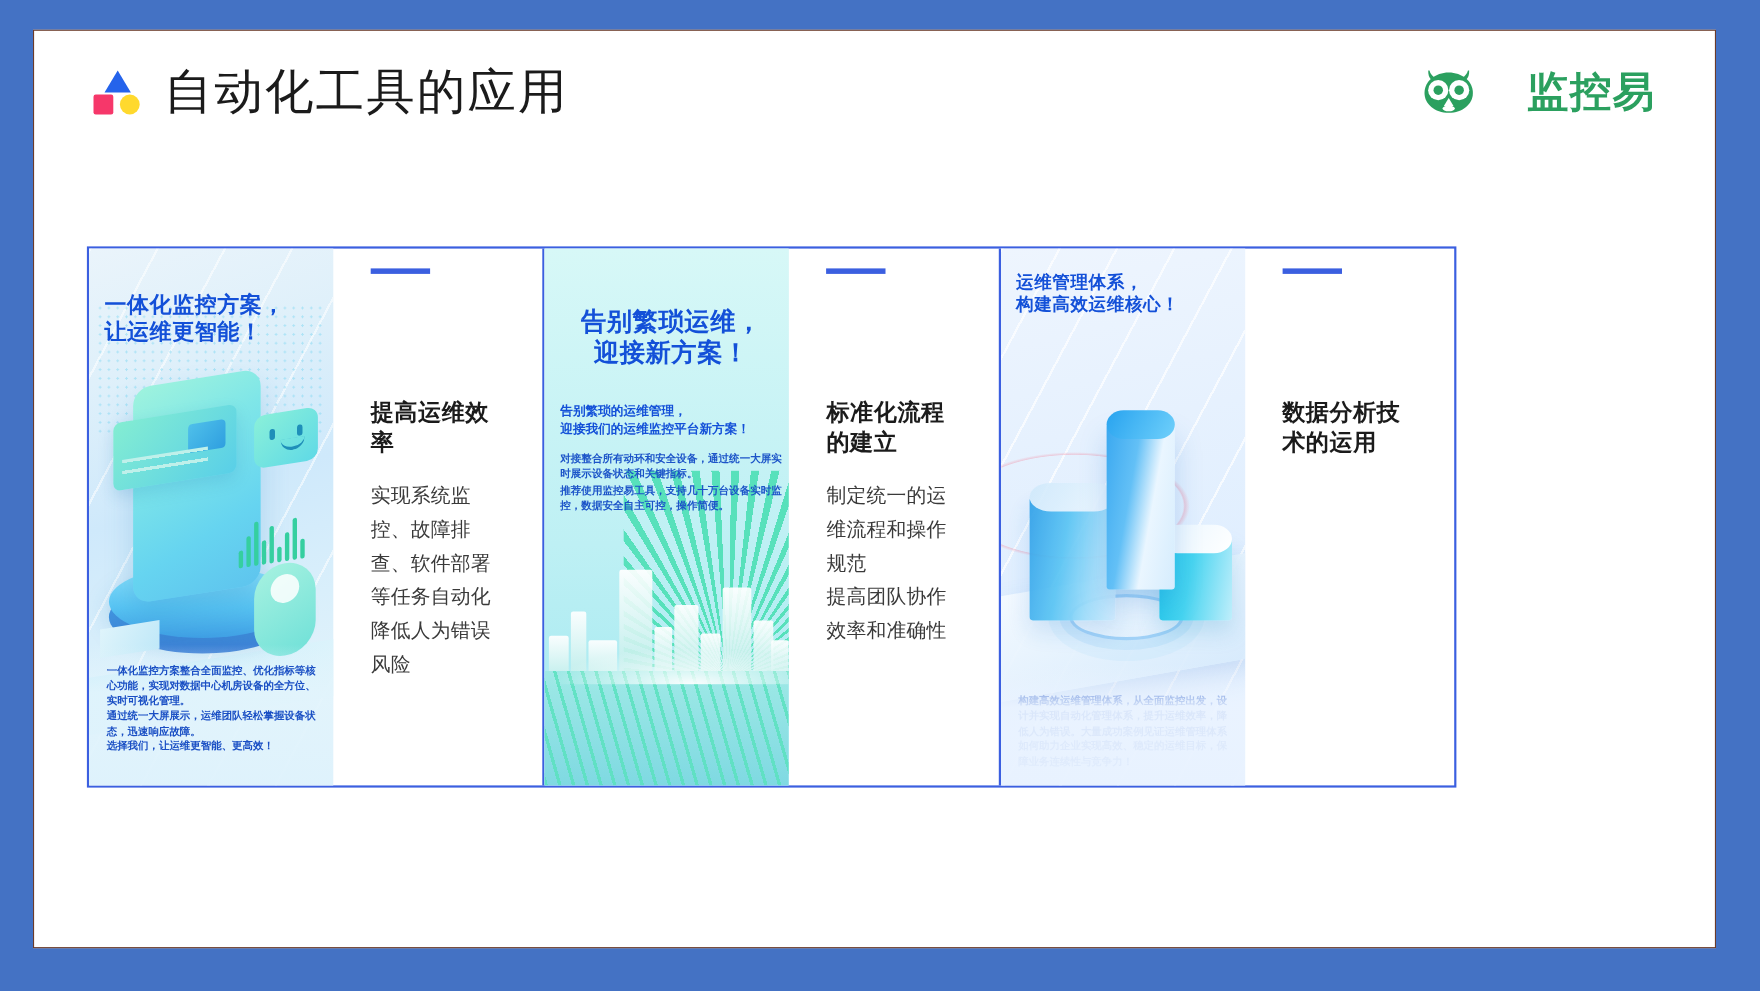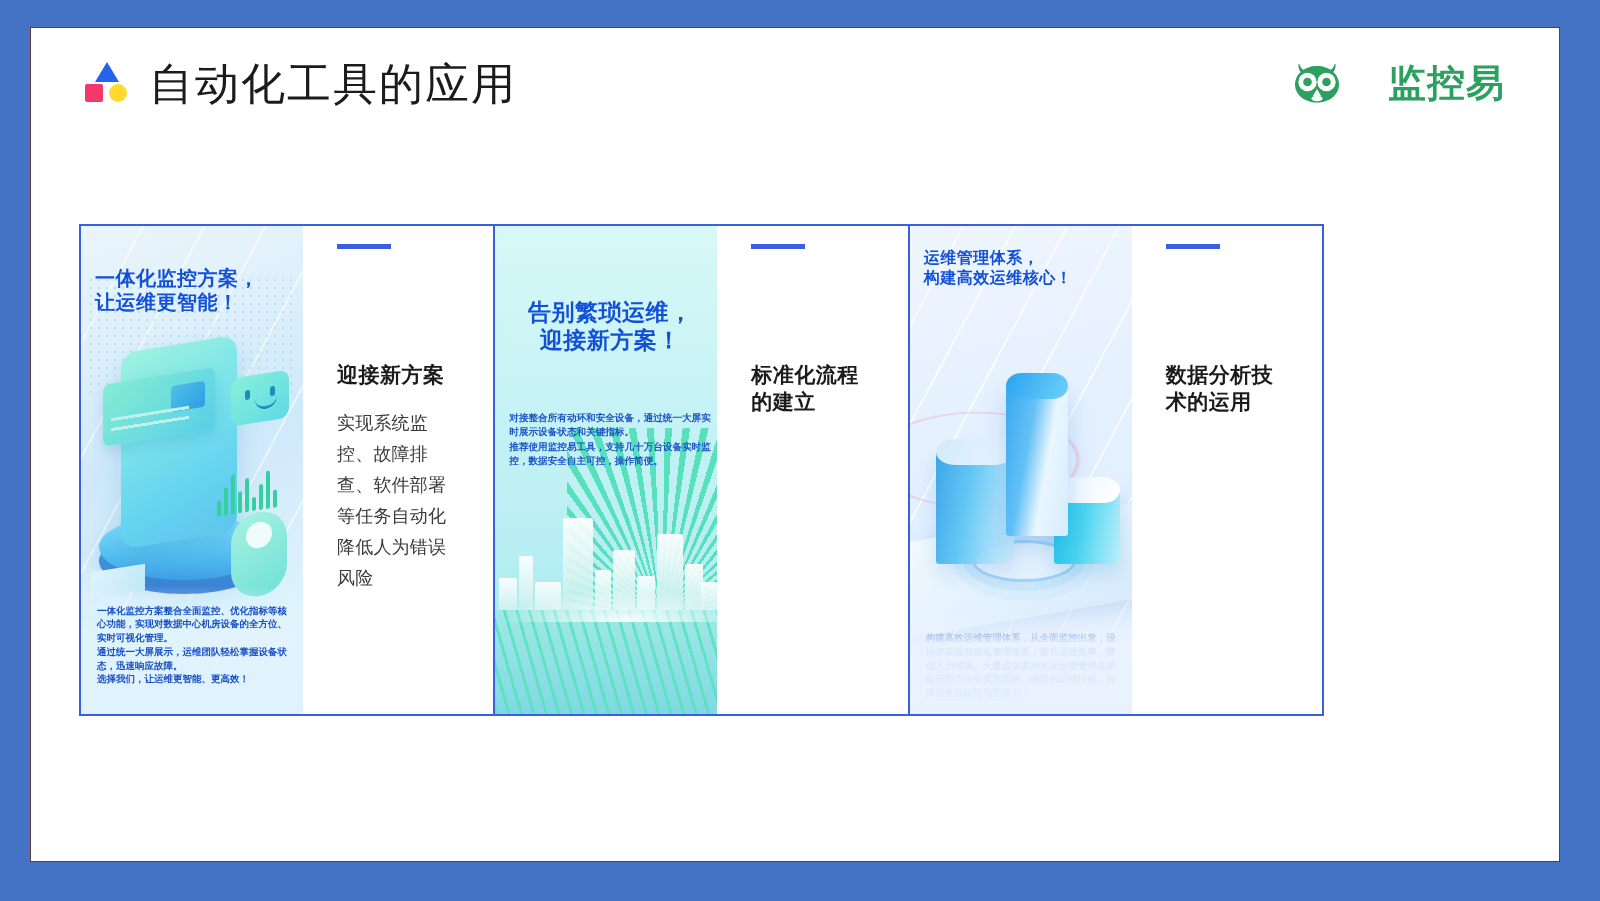--- a/index.html
+++ b/index.html
@@ -38,20 +38,21 @@
     left: 0; top: 0;
     width: 1530px;
     height: 120px;
   }
 
   #title-block {
     position: absolute;
     left: 52px;
     top: 32px;
     display: flex;
+    align-items: center;
     gap: 18px;
   }
 
   #deco-icon {
     position: relative;
     width: 48px;
     height: 44px;
     flex: none;
   }
   #deco-icon .tri {
@@ -330,21 +331,21 @@
   .art2-ground {
     position: absolute; left: 0; right: 0; bottom: 0; height: 104px; z-index: 4;
     background:
       repeating-linear-gradient(74deg, rgba(90,225,190,.85) 0 3px, rgba(255,255,255,0) 3px 12px),
       linear-gradient(180deg, #9fe9e6 0%, #7fd9e2 100%);
   }
   .art2-glow {
     position: absolute; left: 0; right: 0; bottom: 92px; height: 34px; z-index: 5;
     background: radial-gradient(ellipse at 60% 100%, rgba(255,255,255,.95), rgba(255,255,255,0) 68%);
   }
-  #poster-2 .poster-heading { top: 52px; font-size: 23px; color: #1350d8; text-align: center; letter-spacing: .5px; margin-top: 20px; }
+  #poster-2 .poster-heading { top: 52px; font-size: 23px; color: #1350d8; text-align: center; letter-spacing: .5px; }
   #poster-2 .poster-sub { top: 140px; font-size: 11.5px; color: #1350d8; }
   #poster-2 .poster-body { top: 185px; font-size: 9.6px; color: #1c54c8; font-weight: 600; }
 
   
   #poster-3 {
     background: linear-gradient(168deg, #eef5fe 0%, #e6f1fe 34%, #dfeeff 66%, #eaf4ff 100%);
   }
   .art3-grid {
     position: absolute; inset: 0; z-index: 1;
     background:
@@ -505,21 +506,21 @@
 让运维更智能！</div>
           <div class="poster-foot">
             <span>一体化监控方案整合全面监控、优化指标等核心功能，实现对数据中心机房设备的全方位、实时可视化管理。
 通过统一大屏展示，运维团队轻松掌握设备状态，迅速响应故障。</span>
             <b>选择我们，让运维更智能、更高效！</b>
           </div>
         </div>
 
         <div class="panel">
           <div class="panel-rule"></div>
-          <div class="panel-title">迎接新方案</div>
+          <div class="panel-title">提高运维效率</div>
           <div class="panel-body">实现系统监控、故障排查、软件部署等任务自动化
 降低人为错误风险</div>
         </div>
       </div>
 
       <div class="card">
         <div class="poster" id="poster-2">
           <span class="art2-sky"></span>
           <span class="art2-fan"></span>
           <span class="art2-city">
@@ -532,27 +533,31 @@
             <i style="left:142px;width:18px; height:46px;"></i>
             <i style="left:162px;width:26px; height:88px;"></i>
             <i style="left:190px;width:18px; height:58px;"></i>
             <i style="left:206px;width:16px; height:40px;"></i>
           </span>
           <span class="art2-glow"></span>
           <span class="art2-ground"></span>
 
           <div class="poster-heading">告别繁琐运维，
 迎接新方案！</div>
+          <div class="poster-sub">告别繁琐的运维管理，
+迎接我们的运维监控平台新方案！</div>
           <div class="poster-body">对接整合所有动环和安全设备，通过统一大屏实时展示设备状态和关键指标。
 推荐使用监控易工具，支持几十万台设备实时监控，数据安全自主可控，操作简便。</div>
         </div>
 
         <div class="panel">
           <div class="panel-rule"></div>
           <div class="panel-title">标准化流程的建立</div>
+          <div class="panel-body">制定统一的运维流程和操作规范
+提高团队协作效率和准确性</div>
         </div>
       </div>
 
       <div class="card">
         <div class="poster" id="poster-3">
           <span class="art3-grid"></span>
           <span class="art3-wire"></span>
           <span class="art3-platform"></span>
           <span class="art3-ripple"></span>
           <span class="tower" id="t-mid">

